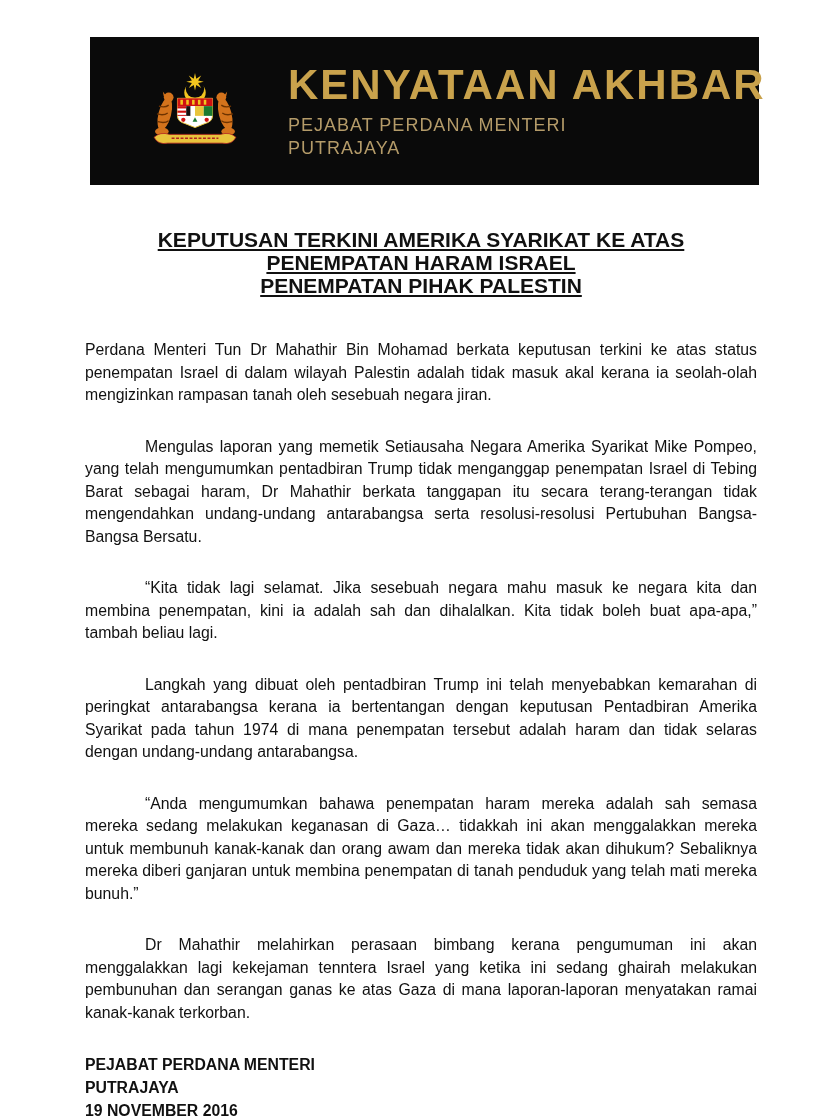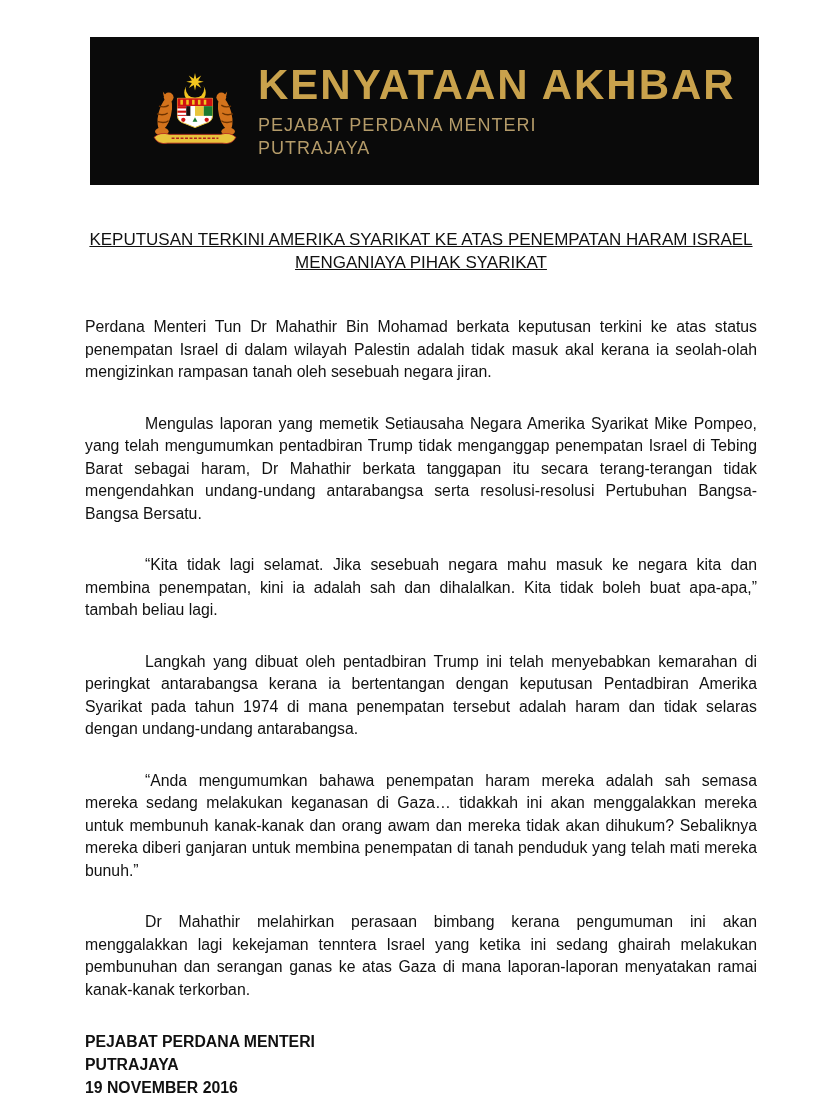--- a/index.html
+++ b/index.html
@@ -22,20 +22,21 @@
     position: absolute;
     left: 90px;
     top: 37px;
     width: 669px;
     height: 148px;
     background: #0a0a0a;
     display: flex;
     align-items: center;
     box-sizing: border-box;
     padding-left: 56px;
+    gap: 30px;
   }
   .emblem-wrap {
     width: 98px;
     height: 96px;
     flex: 0 0 auto;
     display: flex;
     align-items: center;
     justify-content: center;
   }
   .banner-text {
@@ -59,22 +60,22 @@
   }
 
   
   .content {
     position: absolute;
     left: 85px;
     top: 228px;
     width: 672px;
   }
   .doc-title {
-    font-size: 17px;
-    font-weight: normal;
+    font-size: 21px;
+    font-weight: bold;
     line-height: 23px;
     text-align: center;
     margin: 0 0 42px 0;
   }
   .doc-title .underline { text-decoration: underline; }
   .doc-title div { margin: 0; }
 
   p.body-par {
     font-size: 15.8px;
     line-height: 22.5px;
@@ -151,21 +152,21 @@
     <div class="banner-text">
       <div class="banner-title">KENYATAAN AKHBAR</div>
       <div class="banner-sub">PEJABAT PERDANA MENTERI</div>
       <div class="banner-sub" style="margin-top:0;">PUTRAJAYA</div>
     </div>
   </div>
 
   <div class="content">
     <h1 class="doc-title">
       <div><span class="underline">KEPUTUSAN TERKINI AMERIKA SYARIKAT KE ATAS PENEMPATAN HARAM ISRAEL</span></div>
-      <div><span class="underline">MENGANIAYA PIHAK SYARIKAT</span></div>
+      <div><span class="underline">PENEMPATAN PIHAK PALESTIN</span></div>
     </h1>
 
     <p class="body-par">Perdana Menteri Tun Dr Mahathir Bin Mohamad berkata keputusan terkini ke atas status penempatan Israel di dalam wilayah Palestin adalah tidak masuk akal kerana ia seolah-olah mengizinkan rampasan tanah oleh sesebuah negara jiran.</p>
     <p class="body-par indent">Mengulas laporan yang memetik Setiausaha Negara Amerika Syarikat Mike Pompeo, yang telah mengumumkan pentadbiran Trump tidak menganggap penempatan Israel di Tebing Barat sebagai haram, Dr Mahathir berkata tanggapan itu secara terang-terangan tidak mengendahkan undang-undang antarabangsa serta resolusi-resolusi Pertubuhan Bangsa-Bangsa Bersatu.</p>
     <p class="body-par indent">“Kita tidak lagi selamat. Jika sesebuah negara mahu masuk ke negara kita dan membina penempatan, kini ia adalah sah dan dihalalkan. Kita tidak boleh buat apa-apa,” tambah beliau lagi.</p>
     <p class="body-par indent">Langkah yang dibuat oleh pentadbiran Trump ini telah menyebabkan kemarahan di peringkat antarabangsa kerana ia bertentangan dengan keputusan Pentadbiran Amerika Syarikat pada tahun 1974 di mana penempatan tersebut adalah haram dan tidak selaras dengan undang-undang antarabangsa.</p>
     <p class="body-par indent">“Anda mengumumkan bahawa penempatan haram mereka adalah sah semasa mereka sedang melakukan keganasan di Gaza… tidakkah ini akan menggalakkan mereka untuk membunuh kanak-kanak dan orang awam dan mereka tidak akan dihukum? Sebaliknya mereka diberi ganjaran untuk membina penempatan di tanah penduduk yang telah mati mereka bunuh.”</p>
     <p class="body-par indent">Dr Mahathir melahirkan perasaan bimbang kerana pengumuman ini akan menggalakkan lagi kekejaman tenntera Israel yang ketika ini sedang ghairah melakukan pembunuhan dan serangan ganas ke atas Gaza di mana laporan-laporan menyatakan ramai kanak-kanak terkorban.</p>
 
     <div class="signoff">

